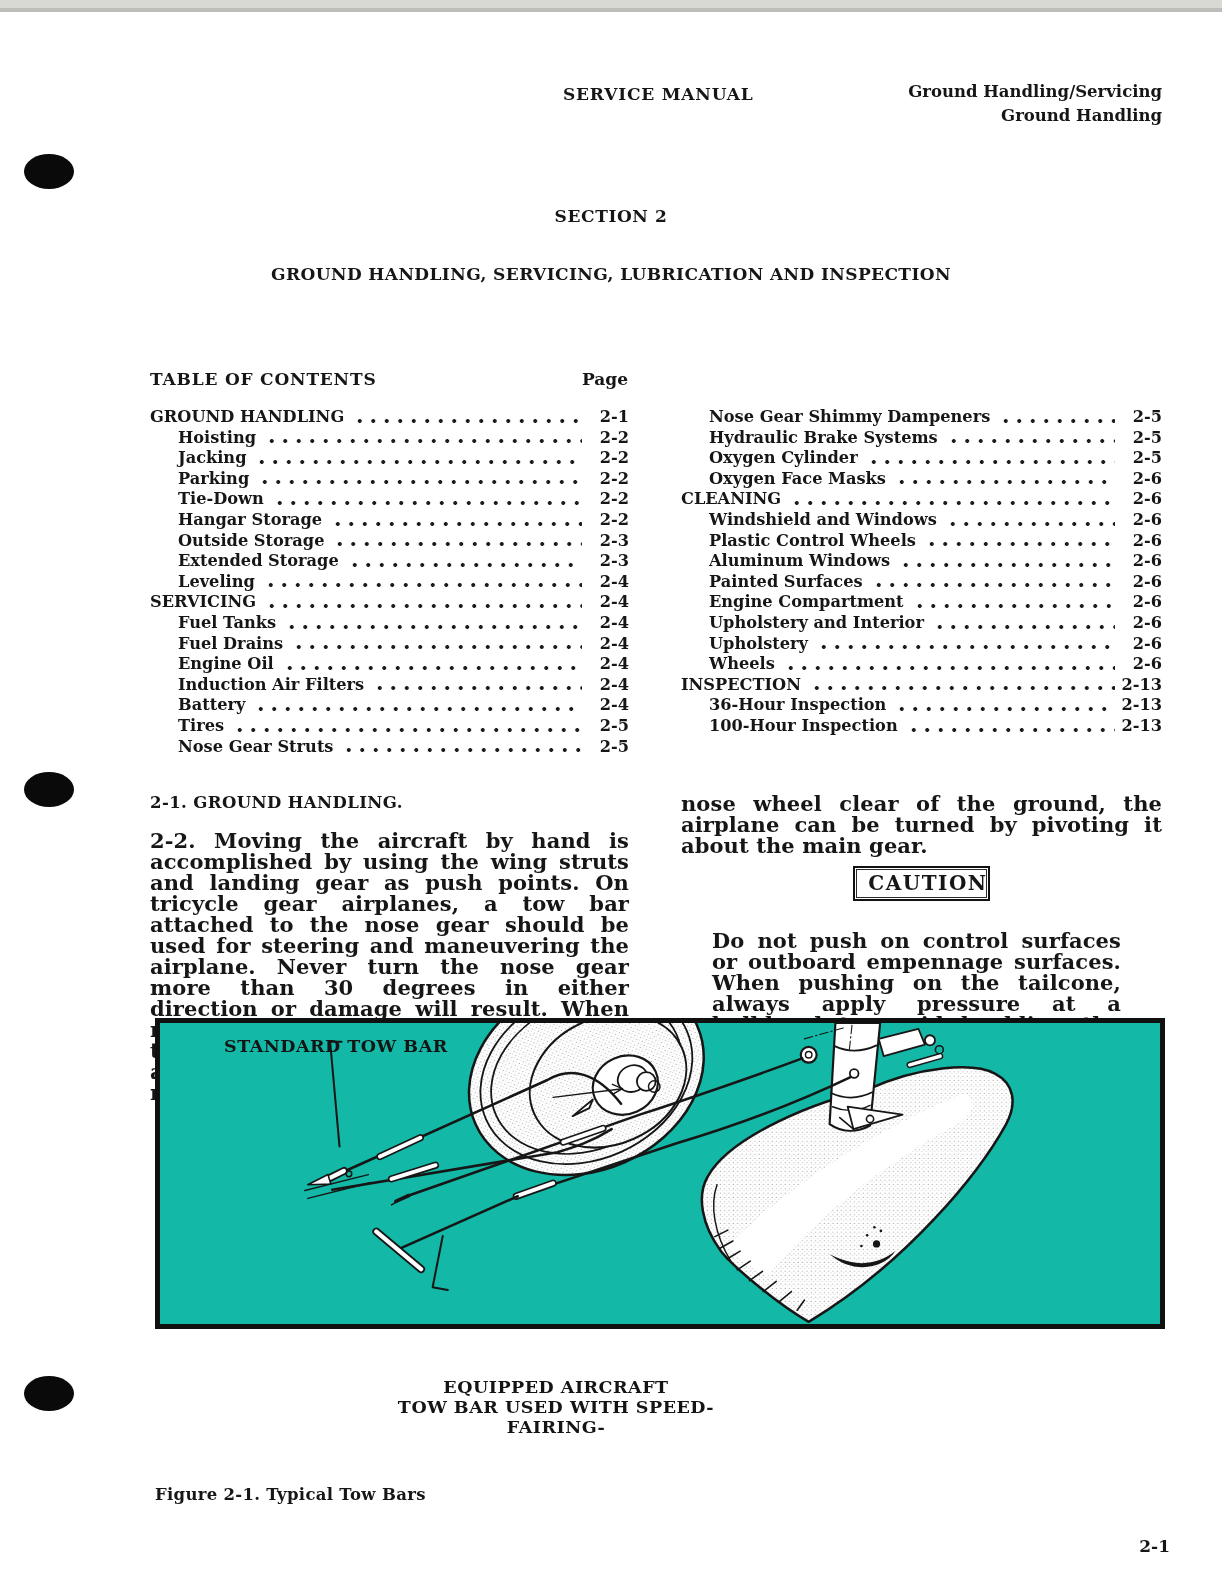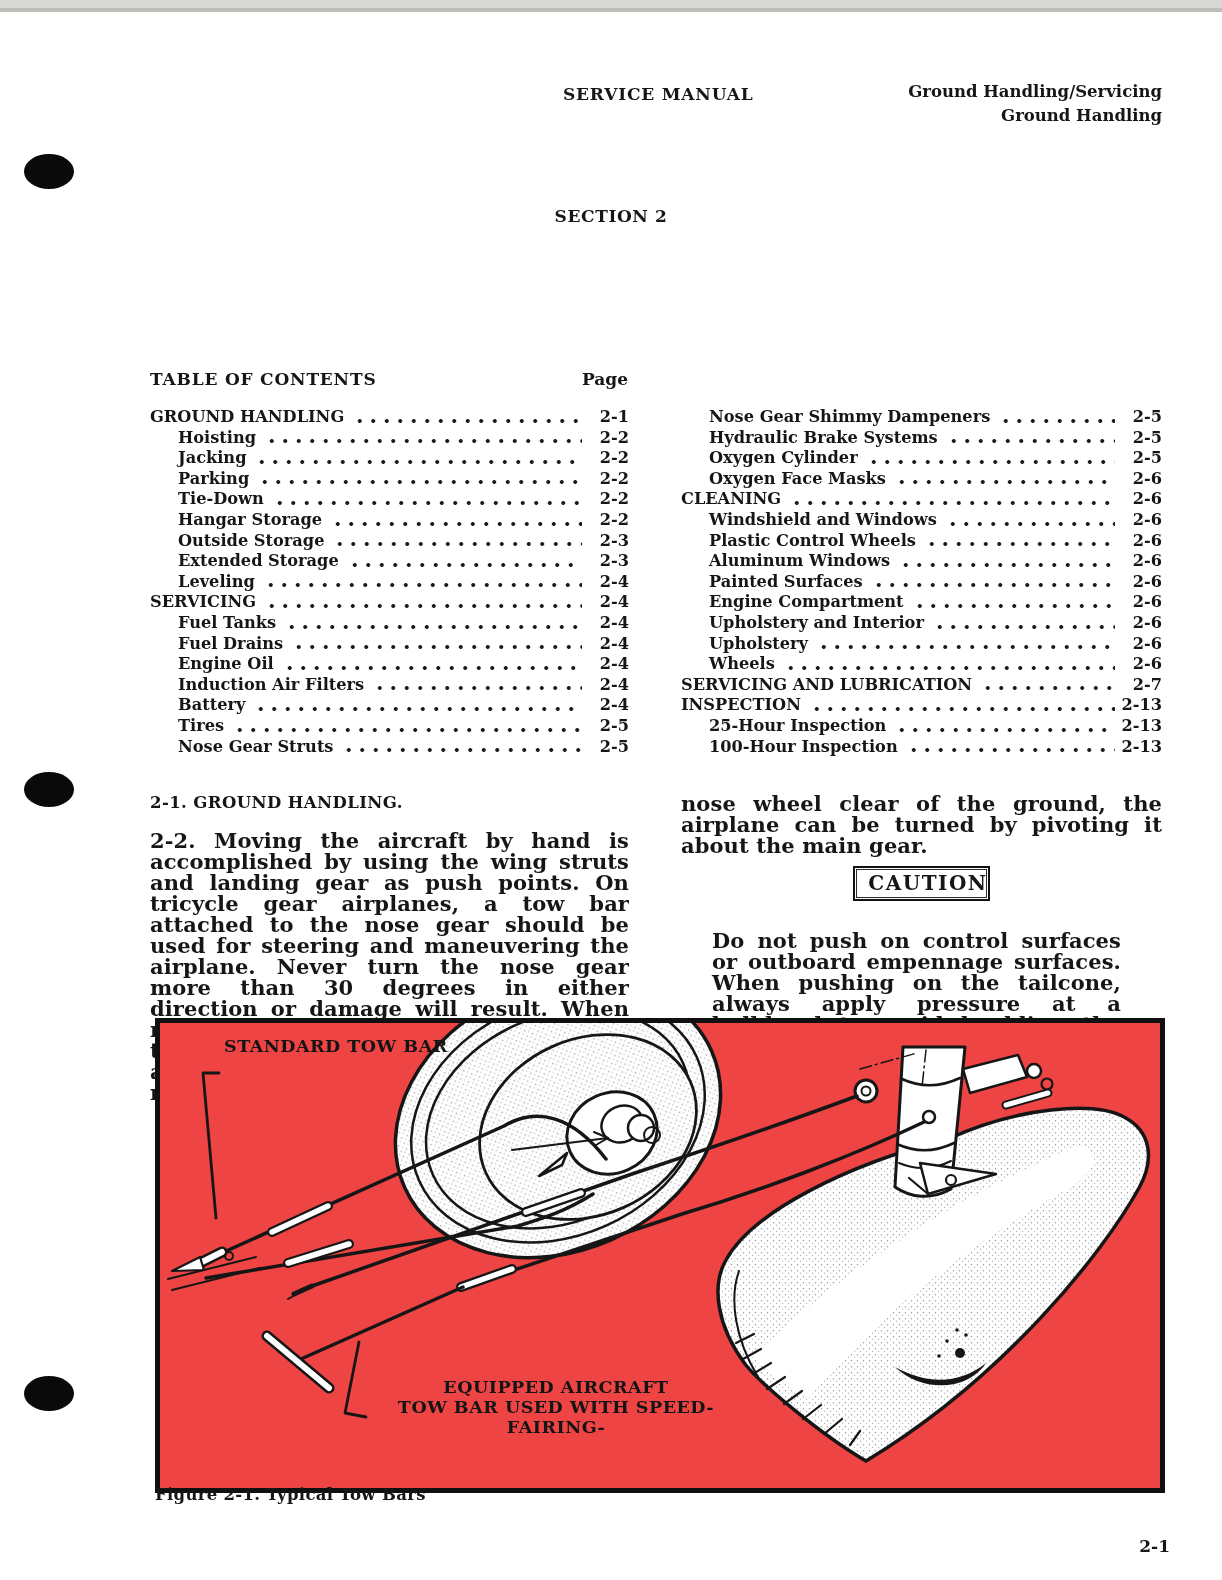--- a/index.html
+++ b/index.html
@@ -46,22 +46,22 @@
   .para-right{position:absolute;left:681px;top:785px;width:481px;}
   .caution-wrap{position:absolute;left:681px;top:858px;width:481px;text-align:center;}
   .caution-box{
     display:inline-block;border:2.6px solid #111;padding:3px 0 4px 13px;
     font-size:20px;letter-spacing:1.5px;line-height:24px;
     box-shadow:0 0 0 1px #fff inset, 0 0 0 2px #2a2a2a inset;
   }
   .para-caution{position:absolute;left:712px;top:922px;width:409px;}
 
   .figure-box{
-    position:absolute;left:155px;top:1010px;width:1010px;height:475px;
-    border:5px solid #101010;box-sizing:border-box;background:#ef4444;
+    position:absolute;left:155px;top:1010px;width:1010px;height:311px;
+    border:5px solid #101010;box-sizing:border-box;background:#14b8a6;
   }
   .figure-box svg{position:absolute;left:0;top:0;width:100%;height:100%;}
   .fig-label{position:absolute;font-size:17.5px;letter-spacing:.5px;color:#141414;}
   .fig-label.standard{left:64px;top:13px;white-space:nowrap;}
   .fig-label.speed{left:198px;top:354px;width:396px;text-align:center;line-height:20px;}
 
   .fig-caption{position:absolute;left:155px;top:1477px;width:1010px;text-align:left;font-size:16.5px;letter-spacing:.3px;}
   .page-number{position:absolute;left:1122px;top:1528px;width:48px;text-align:right;font-size:17px;}
 </style>
 </head>
@@ -74,20 +74,21 @@
   <div class="hole h2"></div>
   <div class="hole h3"></div>
 
   <div class="hdr-center">SERVICE MANUAL</div>
   <div class="hdr-right">
     <div>Ground Handling/Servicing</div>
     <div>Ground Handling</div>
   </div>
 
   <div class="section-heading">SECTION 2</div>
+  <div class="doc-title">GROUND HANDLING, SERVICING, LUBRICATION AND INSPECTION</div>
 
   <div class="toc-heading">TABLE OF CONTENTS</div>
   <div class="toc-page-label">Page</div>
 
   <div class="toc-col left">
     <div class="toc-row">
       <span class="toc-label">GROUND HANDLING</span>
       <span class="toc-leader"></span>
       <span class="toc-page">2-1</span>
     </div>
@@ -260,34 +261,29 @@
       <span class="toc-leader"></span>
       <span class="toc-page">2-6</span>
     </div>
 
     <div class="toc-row indent">
       <span class="toc-label">Wheels</span>
       <span class="toc-leader"></span>
       <span class="toc-page">2-6</span>
     </div>
 
-    <div class="toc-row">
-      <span class="toc-label">SERVICING AND LUBRICATION</span>
-      <span class="toc-leader"></span>
-      <span class="toc-page">2-7</span>
-    </div>
 
     <div class="toc-row">
       <span class="toc-label">INSPECTION</span>
       <span class="toc-leader"></span>
       <span class="toc-page">2-13</span>
     </div>
 
     <div class="toc-row indent">
-      <span class="toc-label">25-Hour Inspection</span>
+      <span class="toc-label">36-Hour Inspection</span>
       <span class="toc-leader"></span>
       <span class="toc-page">2-13</span>
     </div>
 
     <div class="toc-row indent">
       <span class="toc-label">100-Hour Inspection</span>
       <span class="toc-leader"></span>
       <span class="toc-page">2-13</span>
     </div>
   </div>

